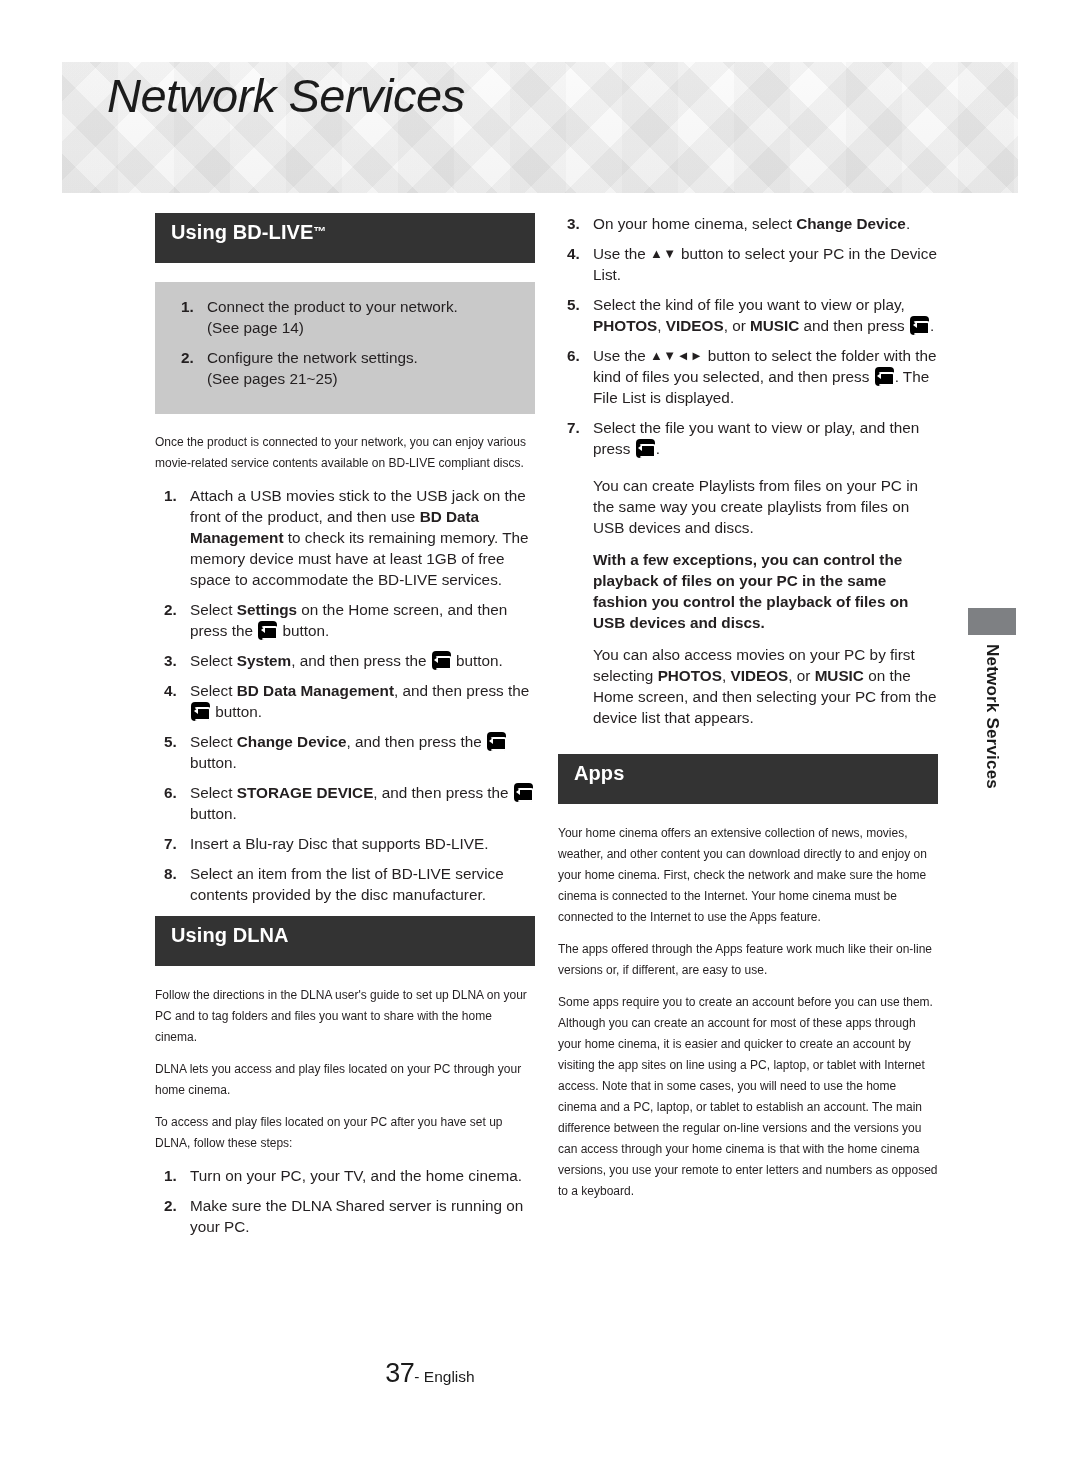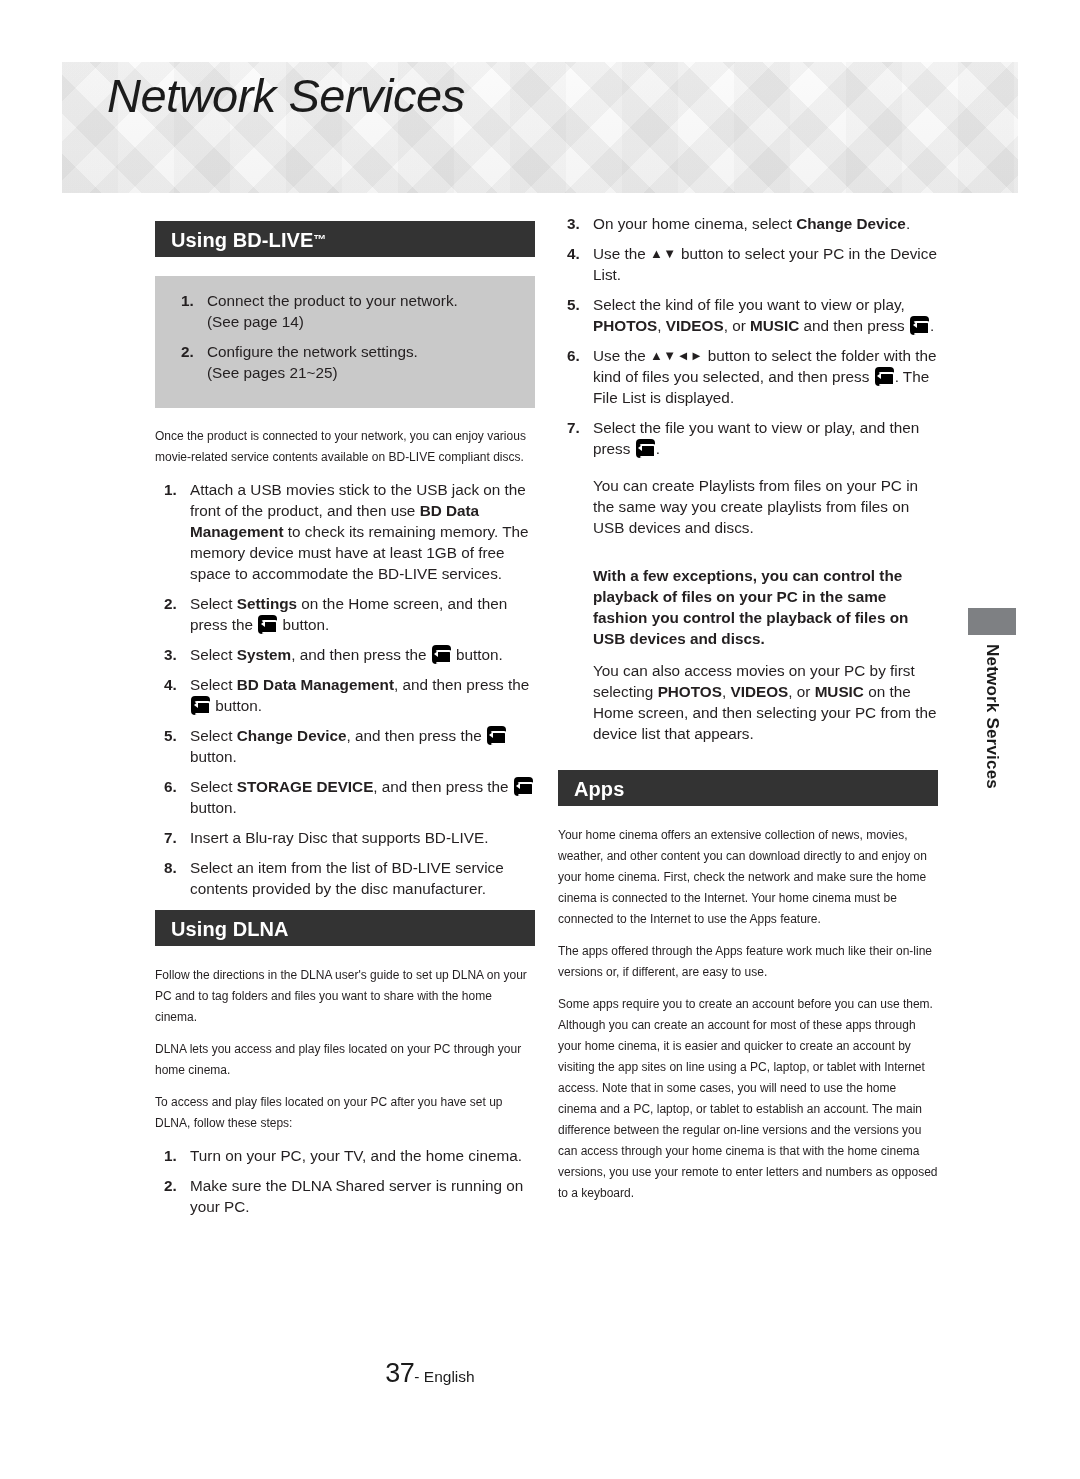--- a/index.html
+++ b/index.html
@@ -49,25 +49,24 @@
   }
   .col-left  { left: 155px; }
   .col-right { left: 558px; }
 
   
   .section-bar {
     background: #333333;
     color: #ffffff;
     font-size: 20px;
     font-weight: bold;
-    padding: 9px 0 6px 16px;
+    padding: 9px 0 20px 16px;
     margin-bottom: 19px;
     letter-spacing: 0.1px;
     line-height: 1.05;
-    margin-top: 8px;
   }
   .section-bar .tm { font-size: 13px; vertical-align: 3px; }
 
   
   .grey-box {
     background: #c9c9c9;
     padding: 14px 14px 14px 14px;
     margin-bottom: 18px;
   }
 
@@ -288,21 +287,21 @@
       <div class="step-num">6.</div>
       <div class="step-body"><span>Use the </span><span class="arrows">▲▼◄►</span><span> button to select the folder with the kind of files you selected, and then press </span><span class="ebtn"></span><span>. The File List is displayed.</span></div>
     </div>
 
     <div class="step">
       <div class="step-num">7.</div>
       <div class="step-body"><span>Select the file you want to view or play, and then press </span><span class="ebtn"></span><span>.</span></div>
     </div>
   </div>
 
-  <div class="indent-note" style="margin-top:16px;margin-bottom:27px;">You can create Playlists from files on your PC in the same way you create playlists from files on USB devices and discs.</div>
+  <div class="indent-note" style="margin-top:16px;margin-bottom:11px;">You can create Playlists from files on your PC in the same way you create playlists from files on USB devices and discs.</div>
   <div class="indent-note" style="margin-bottom:11px;font-weight:bold;">With a few exceptions, you can control the playback of files on your PC in the same fashion you control the playback of files on USB devices and discs.</div>
   <div class="indent-note" style="margin-bottom:26px;"><span>You can also access movies on your PC by first selecting </span><b>PHOTOS</b><span>, </span><b>VIDEOS</b><span>, or </span><b>MUSIC</b><span> on the Home screen, and then selecting your PC from the device list that appears.</span></div>
 
   <div class="section-bar">Apps</div>
 
   <p class="body">Your home cinema offers an extensive collection of news, movies, weather, and other content you can download directly to and enjoy on your home cinema. First, check the network and make sure the home cinema is connected to the Internet. Your home cinema must be connected to the Internet to use the Apps feature.</p>
   <p class="body">The apps offered through the Apps feature work much like their on-line versions or, if different, are easy to use.</p>
   <p class="body">Some apps require you to create an account before you can use them. Although you can create an account for most of these apps through your home cinema, it is easier and quicker to create an account by visiting the app sites on line using a PC, laptop, or tablet with Internet access. Note that in some cases, you will need to use the home cinema and a PC, laptop, or tablet to establish an account. The main difference between the regular on-line versions and the versions you can access through your home cinema is that with the home cinema versions, you use your remote to enter letters and numbers as opposed to a keyboard.</p>
 
 </div>

